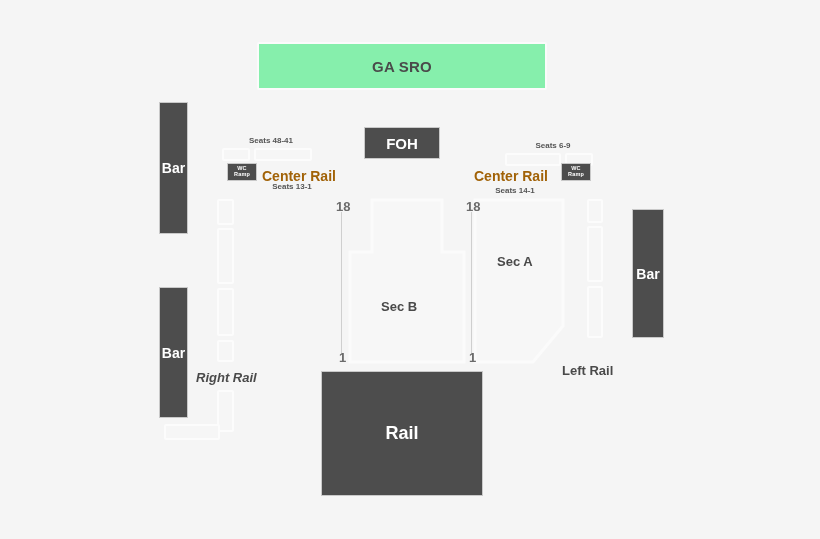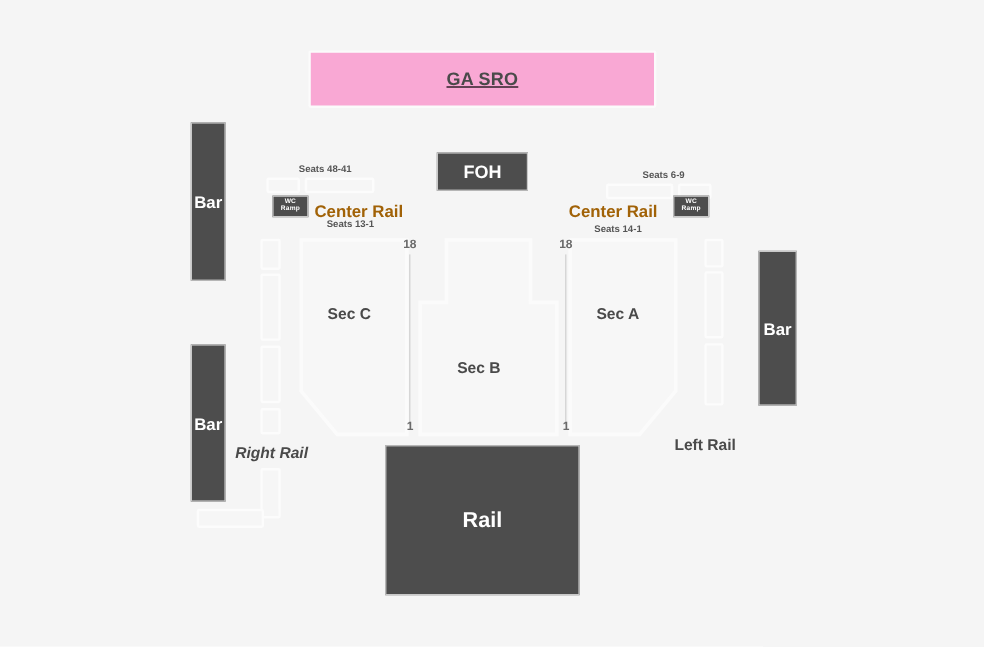--- a/index.html
+++ b/index.html
@@ -13,27 +13,26 @@
     height: 539px;
     background: #f5f5f5;
     font-family: "Liberation Sans", sans-serif;
     overflow: hidden;
     -webkit-font-smoothing: antialiased;
   }
   .abs { position: absolute; }
 
   
   .sec-box {
-    background: #f9a8d4;
+    background: #86efac;
     border: 2px solid #fbfbfb;
     box-sizing: border-box;
     display: flex;
     align-items: center;
     justify-content: center;
-    text-decoration: underline;
   }
   .sec-label {
     color: #4a4a4a;
     font-weight: bold;
     font-size: 13px;
     letter-spacing: 0.2px;
     white-space: nowrap;
   }
 
   
@@ -63,21 +62,21 @@
   
   .caption {
     color: #555555;
     font-size: 8px;
     font-weight: bold;
     white-space: nowrap;
     text-align: center;
   }
   .rownum {
     color: #6b6b6b;
-    font-size: 10px;
+    font-size: 13px;
     font-weight: bold;
     white-space: nowrap;
   }
   .row-line {
     background: #cfcfcf;
     width: 1px;
   }
 
   
   .wc-badge {
@@ -157,26 +156,20 @@
 
   <div class="abs center-rail-word" style="left:474px; top:168px;">Center Rail</div>
 
   <div class="abs wc-badge" style="left:561px; top:163px; width:30px; height:18px;">
     <span>WC</span>
     <span>Ramp</span>
   </div>
 
   <div class="abs caption" style="left:470px; top:186px; width:90px;">Seats 14-1</div>
 
-  <div class="poly-wrap" style="left:249px; top:198px; width:92px; height:166px;">
-    <svg width="92" height="166" viewBox="0 0 92 166">
-      <polygon points="2,2 90,2 90,164 32,164 2,128" fill="#f7f7f7" stroke="#fbfbfb" stroke-width="3"></polygon>
-    </svg>
-    <span class="poly-text" style="left:24px; top:56px;">Sec C</span>
-  </div>
 
   <div class="poly-wrap" style="left:348px; top:198px; width:118px; height:166px;">
     <svg width="118" height="166" viewBox="0 0 118 166">
       <polygon points="24,2 94,2 94,54 116,54 116,164 2,164 2,54 24,54" fill="#f7f7f7" stroke="#fbfbfb" stroke-width="3"></polygon>
     </svg>
     <span class="poly-text" style="left:33px; top:101px;">Sec B</span>
   </div>
 
   <div class="poly-wrap" style="left:473px; top:198px; width:92px; height:166px;">
     <svg width="92" height="166" viewBox="0 0 92 166">

